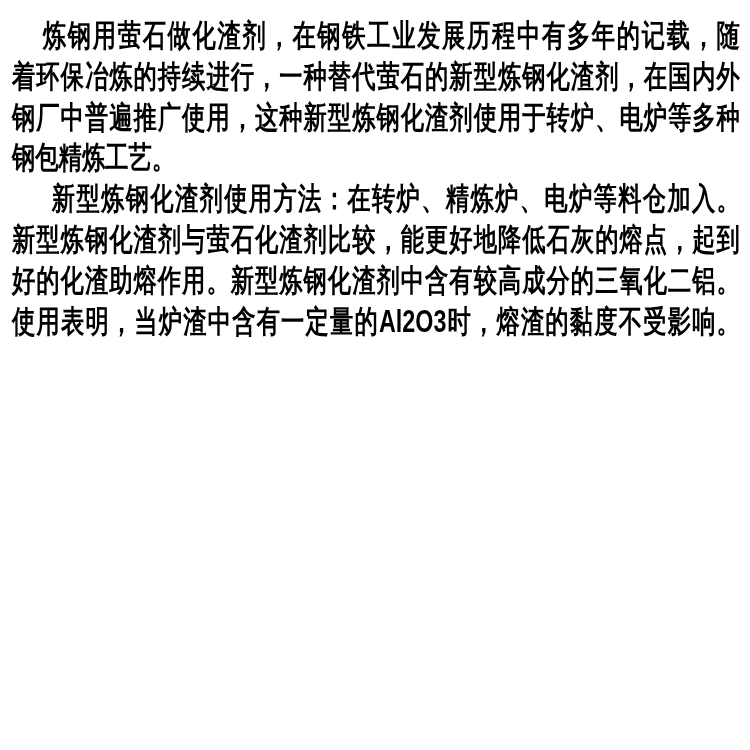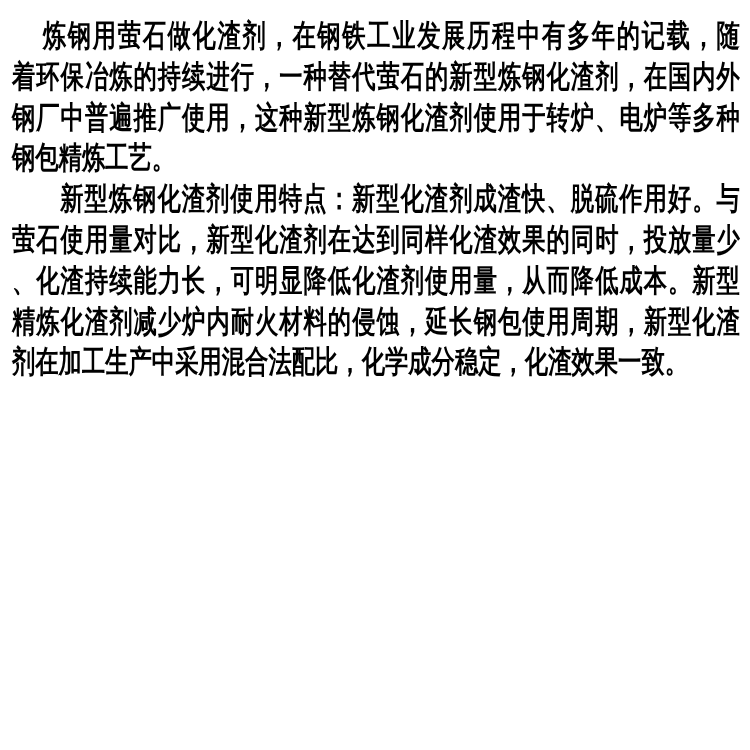--- a/index.html
+++ b/index.html
@@ -46,23 +46,22 @@
 
 <div class="page">
 
   <div class="para">
     <div class="ln ind-a">炼钢用萤石做化渣剂，在钢铁工业发展历程中有多年的记载，随</div>
     <div class="ln">着环保冶炼的持续进行，一种替代萤石的新型炼钢化渣剂，在国内外</div>
     <div class="ln">钢厂中普遍推广使用，这种新型炼钢化渣剂使用于转炉、电炉等多种</div>
     <div class="ln last">钢包精炼工艺。</div>
   </div>
 
+  <div class="para">
+    <div class="ln ind-b">新型炼钢化渣剂使用方法：在转炉、精炼炉、电炉等料仓加入。</div>
+    <div class="ln">新型炼钢化渣剂与萤石化渣剂比较，能更好地降低石灰的熔点，起到</div>
+    <div class="ln">好的化渣助熔作用。新型炼钢化渣剂中含有较高成分的三氧化二铝。</div>
+    <div class="ln">使用表明，当炉渣中含有一定量的Al2O3时，熔渣的黏度不受影响。</div>
+  </div>
 
-  <div class="para">
-    <div class="ln ind-c">新型炼钢化渣剂使用特点：新型化渣剂成渣快、脱硫作用好。与</div>
-    <div class="ln">萤石使用量对比，新型化渣剂在达到同样化渣效果的同时，投放量少</div>
-    <div class="ln">、化渣持续能力长，可明显降低化渣剂使用量，从而降低成本。新型</div>
-    <div class="ln">精炼化渣剂减少炉内耐火材料的侵蚀，延长钢包使用周期，新型化渣</div>
-    <div class="ln last">剂在加工生产中采用混合法配比，化学成分稳定，化渣效果一致。</div>
-  </div>
 
 
 </div>
 
 </body></html>

